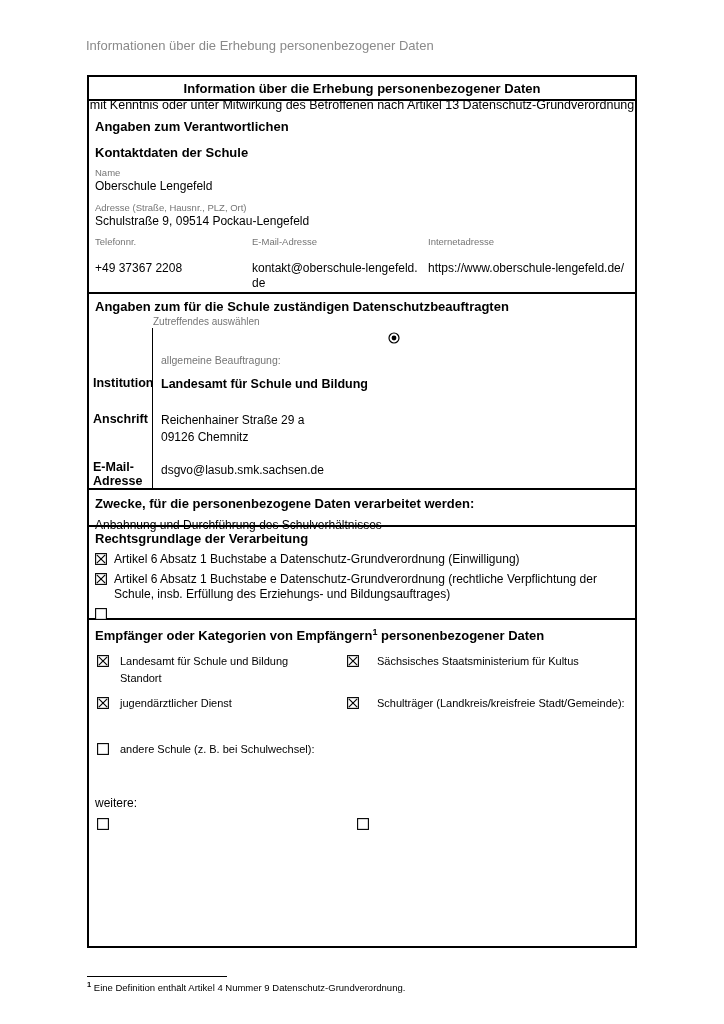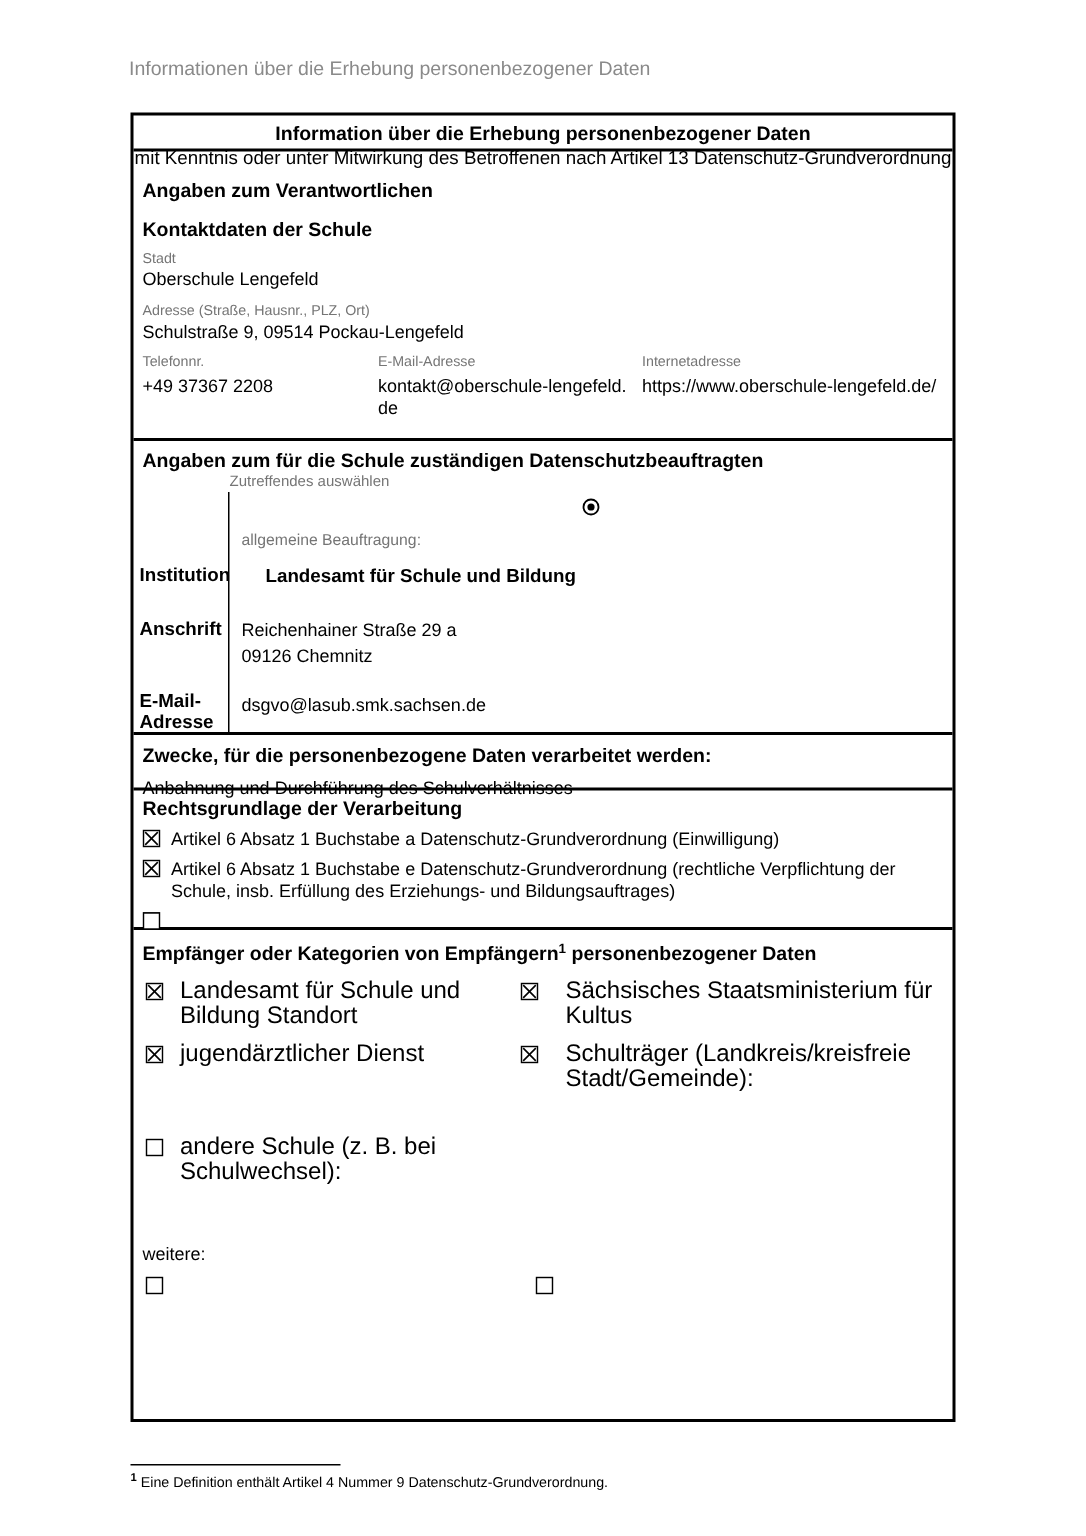--- a/index.html
+++ b/index.html
@@ -32,21 +32,21 @@
   .resp-left .b { margin-top: 18px; }
   .resp-right { margin-top: 5px; }
   .resp-right .val { margin-top: 3px; }
   .mt10 { margin-top: 10px; }
   .mt6  { margin-top: 6px; }
   .mt8  { margin-top: 8px; }
   .contact-row { display: flex; margin-top: 7px; }
   .c-tel  { width: 157px; }
   .c-mail { width: 176px; }
   .c-web  { flex: 1; }
-  .contact-row .val { margin-top: 2px; }
+  .contact-row .val { margin-top: 13px; }
   .c-mail .val { width: 172px; word-break: break-all; }
   .c-web  .val { width: 200px; word-break: break-all; }
 
   
   .sec-dpo { height: 196px; }
   .sec-dpo > .b { padding: 5px 6px 0 6px; }
   .dpo-hint { margin: 1px 0 0 64px; font-size: 10px; }
   .dpo-table { display: flex; height: 160px; }
   .dpo-col { position: relative; }
   .dpo-labels { width: 63px; }
@@ -75,21 +75,21 @@
 
   
   .sec-recip { flex: 1; padding: 0 6px; }
   .sec-recip > .b { margin-top: 4px; }
   .sup { font-size: 9px; vertical-align: super; font-weight: bold; }
   .r-row { display: flex; align-items: flex-start; }
   .r-cell { display: flex; align-items: flex-start; }
   .r-cell-left { width: 260px; margin-left: 2px; }
   .r-cell-left .rl { margin-left: 11px; width: 205px; }
   .r-cell-right .rl { margin-left: 18px; width: 252px; }
-  .rl { font-size: 16px; line-height: 16.5px; }
+  .rl { font-size: 11px; line-height: 16.5px; }
   .rl.wide { width: 330px; }
   .r-cell .checkbox { margin-top: 2px; }
   .r-row1 { margin-top: 9px; }
   .r-row2 { margin-top: 9px; }
   .r-row3 { margin-top: 29px; }
   .more-lbl { font-size: 12px; margin-top: 39px; }
   .r-extra { margin-top: 6px; }
 
   
   .footnote { position: absolute; left: 87px; top: 976px; }
@@ -111,21 +111,21 @@
       <div class="h-sub">mit Kenntnis oder unter Mitwirkung des Betroffenen nach Artikel 13 Datenschutz-Grundverordnung</div>
     </div>
 
     <div class="sec sec-resp">
       <div class="resp-row">
         <div class="resp-left">
           <div class="b">Angaben zum Verantwortlichen</div>
         </div>
       </div>
       <div class="b mt10">Kontaktdaten der Schule</div>
-      <div class="lbl mt6">Stadt</div>
+      <div class="lbl mt6">Name</div>
       <div class="val">Oberschule Lengefeld</div>
       <div class="lbl mt8">Adresse (Straße, Hausnr., PLZ, Ort)</div>
       <div class="val">Schulstraße 9, 09514 Pockau-Lengefeld</div>
       <div class="contact-row">
         <div class="c-tel">
           <div class="lbl">Telefonnr.</div>
           <div class="val">+49 37367 2208</div>
         </div>
         <div class="c-mail">
           <div class="lbl">E-Mail-Adresse</div>
@@ -148,21 +148,21 @@
           <div class="b" style="top:132px; width:55px;">E-Mail-Adresse</div>
         </div>
         <div class="dpo-col dpo-c2">
           <span class="radio abs checked" style="top:4px; left:50%; transform:translateX(-50%);">
             <svg width="12" height="12" viewBox="0 0 12 12">
               <circle cx="6" cy="6" r="5" fill="#fff" stroke="#000" stroke-width="1.2"></circle>
               <circle class="dot" cx="6" cy="6" r="2.4" fill="#000"></circle>
             </svg>
           </span>
           <div class="glbl abs" style="top:26px; left:8px;">allgemeine Beauftragung:</div>
-          <div class="b abs" style="top:48px; left:24px; font-size:12.5px;">Landesamt für Schule und Bildung</div>
+          <div class="b abs" style="top:48px; left:8px; font-size:12.5px;">Landesamt für Schule und Bildung</div>
           <div class="val abs" style="top:85px; left:8px;">Reichenhainer Straße 29 a</div>
           <div class="val abs" style="top:102px; left:8px;">09126 Chemnitz</div>
           <div class="val abs" style="top:135px; left:8px;">dsgvo@lasub.smk.sachsen.de</div>
         </div>
       </div>
     </div>
 
     <div class="sec sec-purp">
       <div class="b">Zwecke, für die personenbezogene Daten verarbeitet werden:</div>
       <div class="val">Anbahnung und Durchführung des Schulverhältnisses</div>

